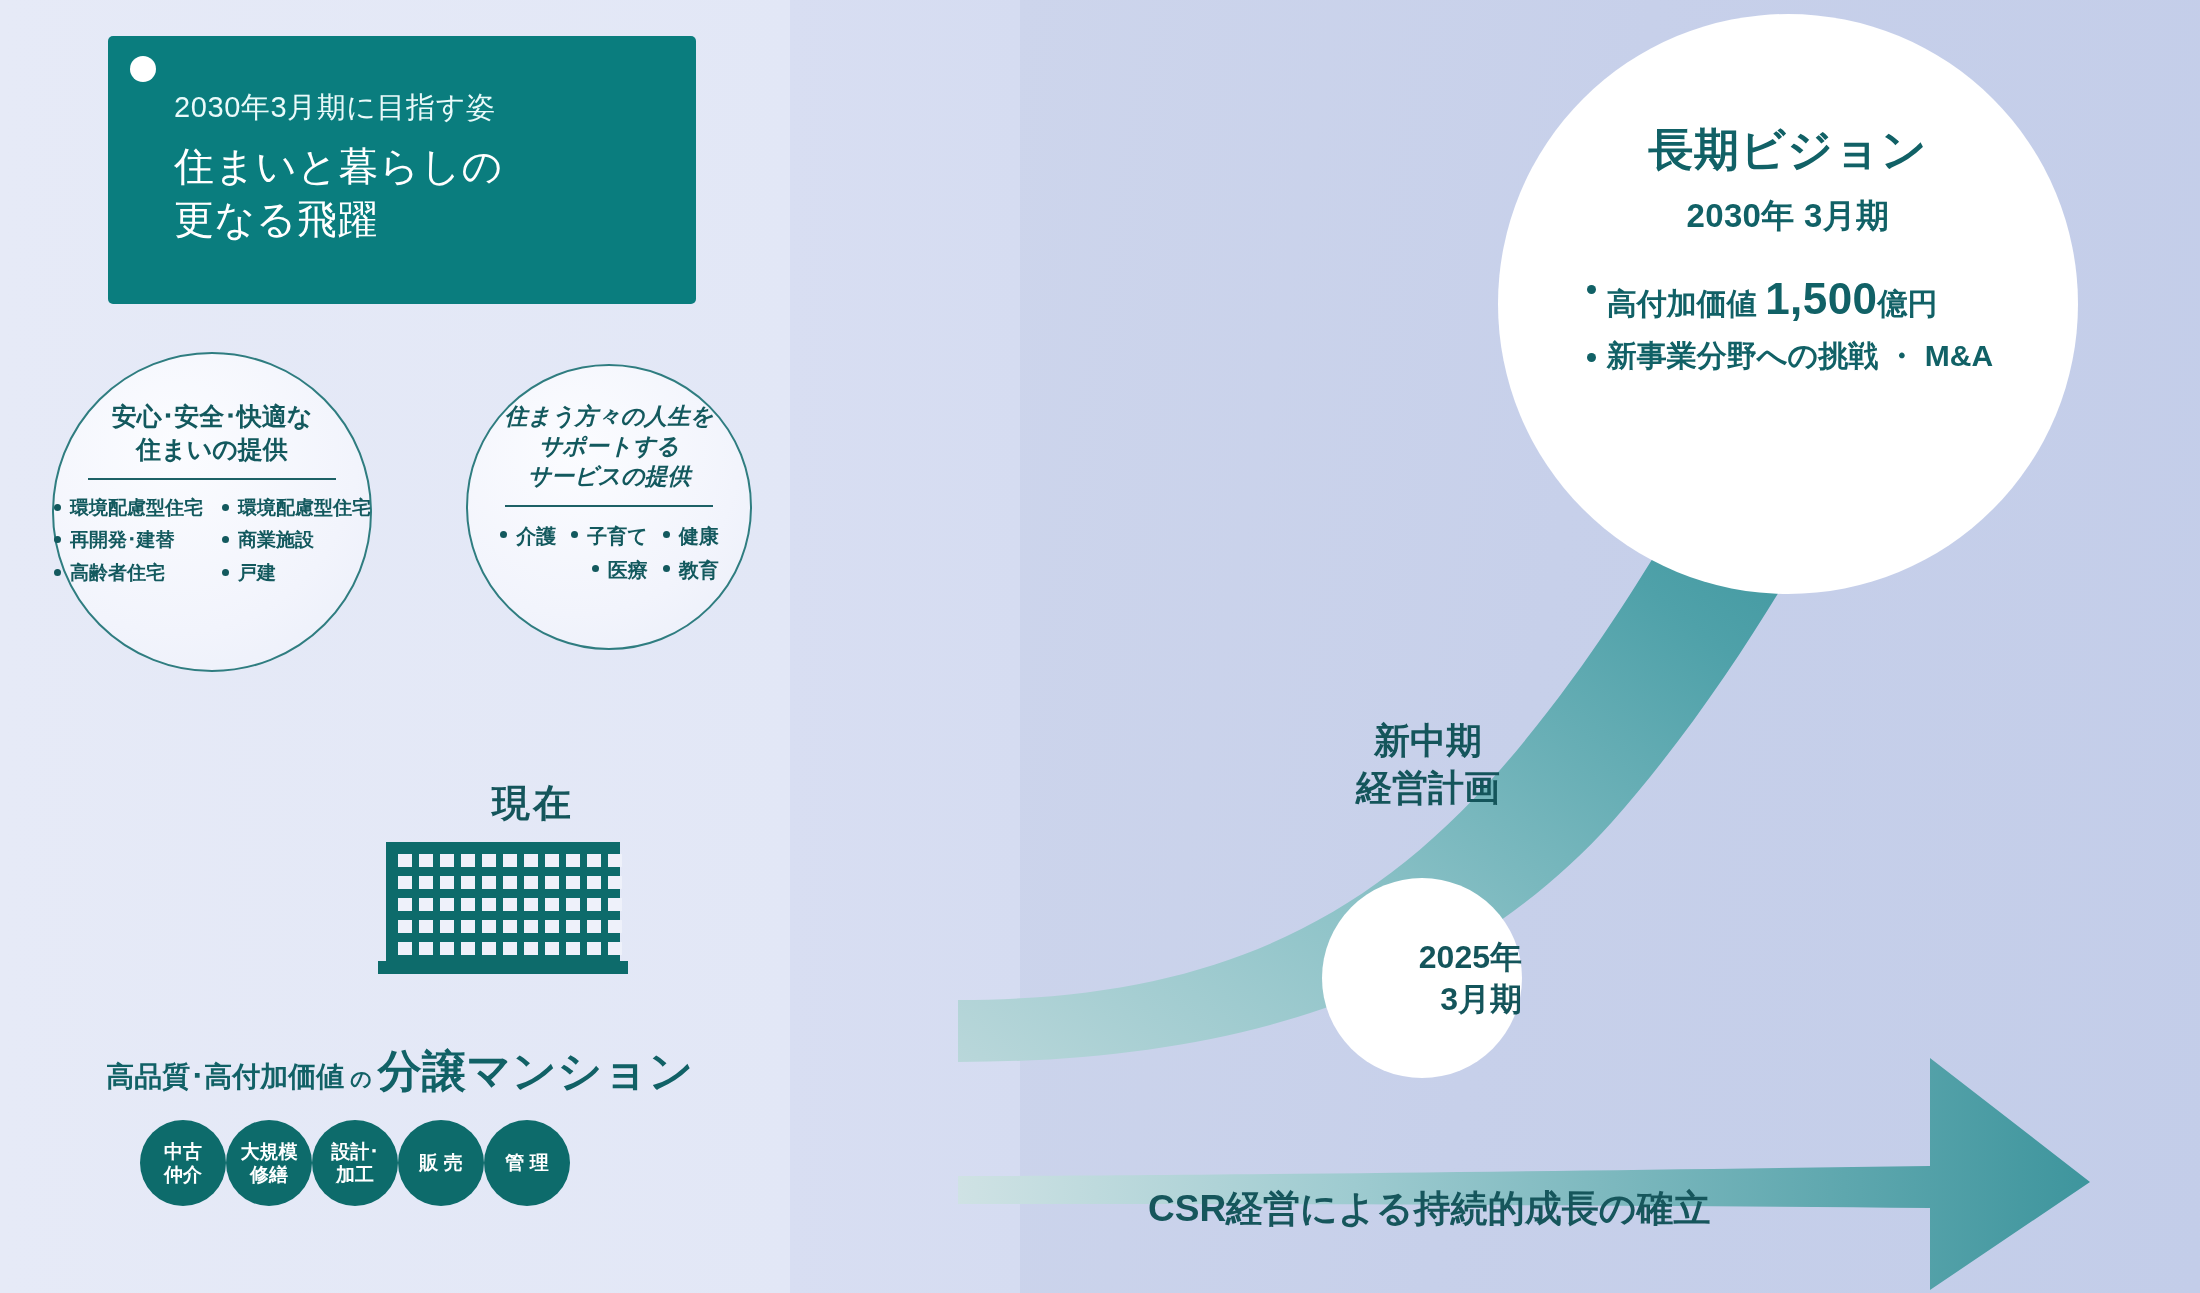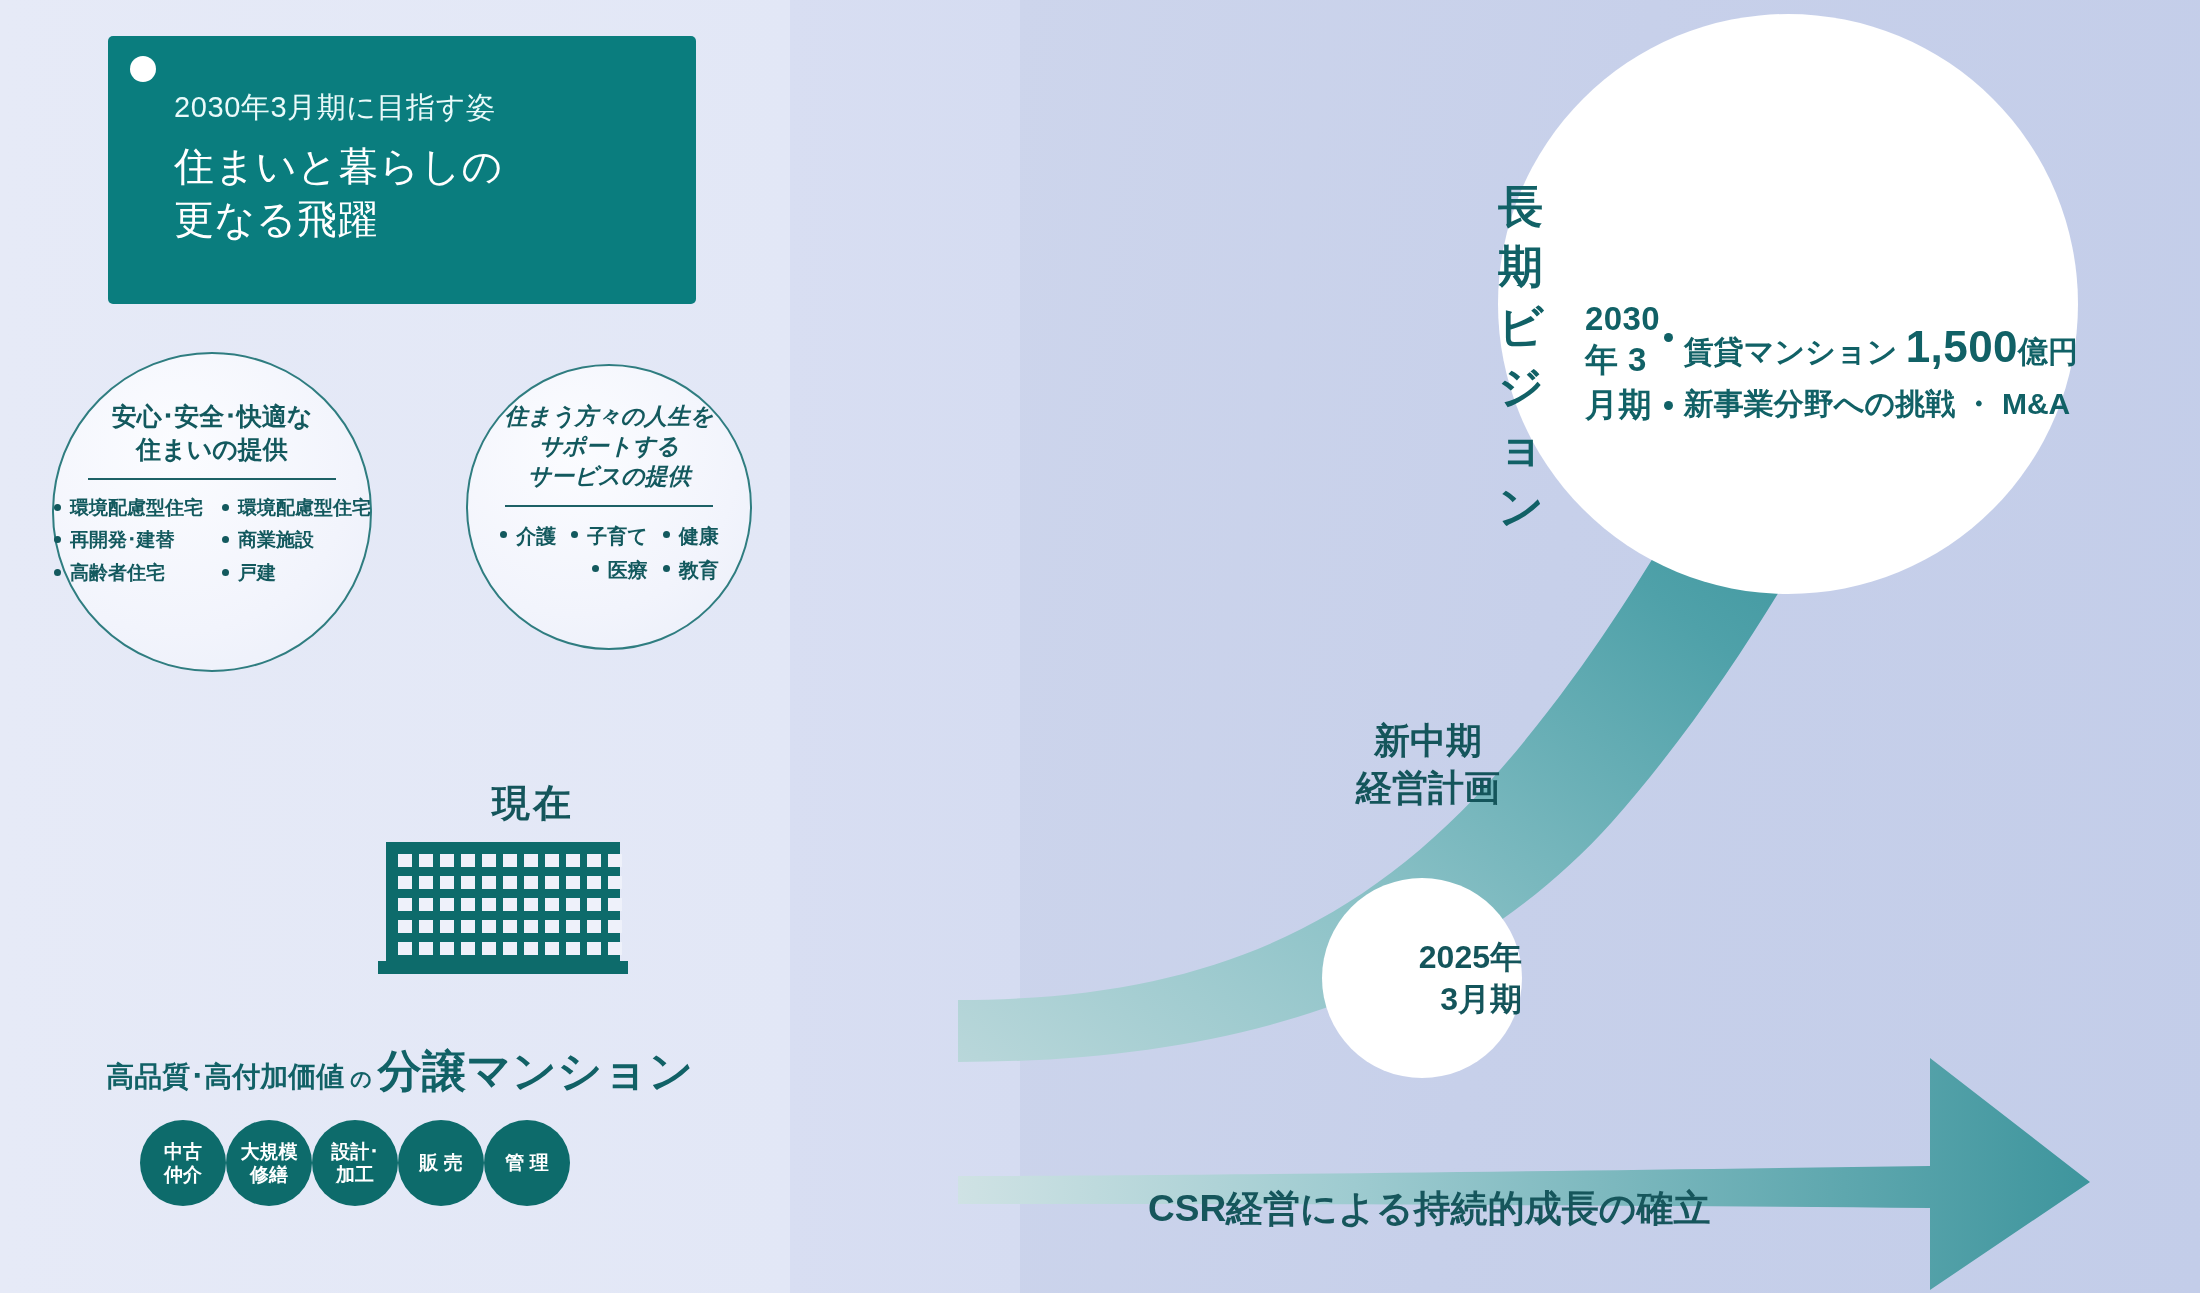--- a/index.html
+++ b/index.html
@@ -97,21 +97,21 @@
   .pill span { display:block; white-space:nowrap; }
 
   
   .halo {
     position:absolute; left:1498px; top:14px; width:580px; height:580px;
     border-radius:50%;
     background:radial-gradient(circle at 50% 50%, #ffffff 0%, #ffffff 78%, rgba(255,255,255,.55) 88%, rgba(255,255,255,0) 100%);
   }
   .vis-inner {
     position:absolute; left:1498px; top:14px; width:580px; height:580px;
-    display:flex; align-items:center;
+    display:flex; flex-direction:column; align-items:center;
     padding-top:106px; color:#116166;
   }
   .vis-title { font-size:45px; font-weight:bold; letter-spacing:.02em; }
   .vis-sub   { font-size:33px; font-weight:bold; margin-top:14px; letter-spacing:.01em; }
   .vis-bullets { margin-top:26px; }
   .vis-bullets li {
     list-style:none; position:relative; padding-left:24px;
     font-size:30px; font-weight:bold; line-height:1.55; white-space:nowrap;
   }
   .vis-bullets li:before {
@@ -332,21 +332,21 @@
     <div class="pill">
       <span>管 理</span>
     </div>
   </div>
 
   <div class="halo"></div>
   <div class="vis-inner">
     <div class="vis-title">長期ビジョン</div>
     <div class="vis-sub">2030年 3月期</div>
     <ul class="vis-bullets">
-      <li><span>賃貸マンション </span><span class="num-1500">1,500</span><span>億円</span></li>
+      <li><span>高付加価値 </span><span class="num-1500">1,500</span><span>億円</span></li>
       <li><span>新事業分野への挑戦 ・ M&amp;A</span></li>
     </ul>
   </div>
 
   <div class="plan-label">
     <div>新中期</div>
     <div>経営計画</div>
   </div>
   <div class="plan-halo"></div>
   <div class="plan-circle">

